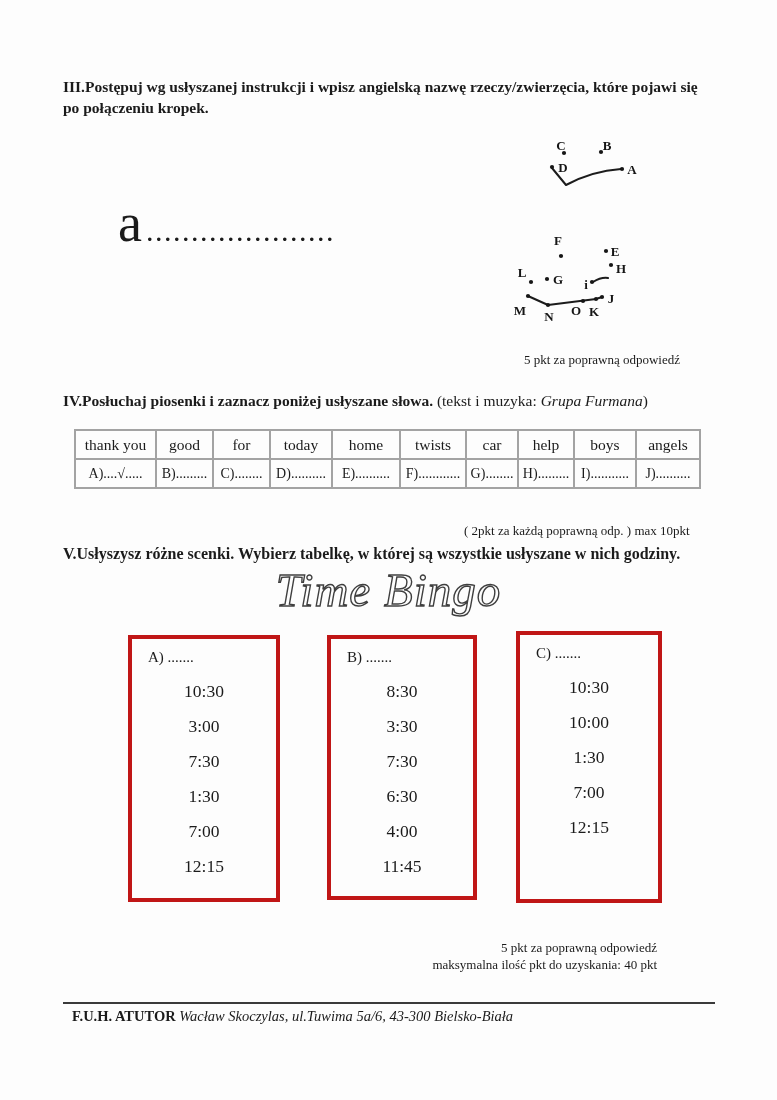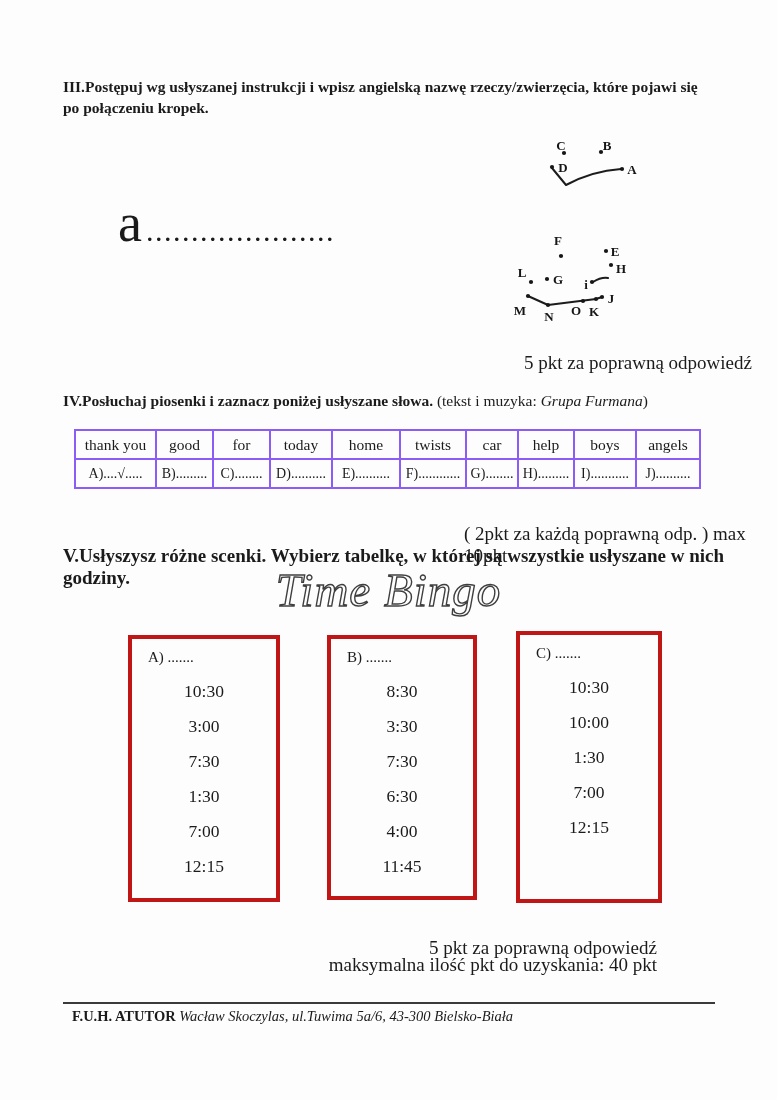--- a/index.html
+++ b/index.html
@@ -12,35 +12,35 @@
   .h3 {
     position:absolute; left:63px; top:76px; width:652px;
     font-size:15.5px; font-weight:bold; line-height:21px;
   }
   .puzzle { position:absolute; left:495px; top:128px; width:190px; height:200px; }
   .puzzle svg { width:100%; height:100%; }
   .puzzle text { font:bold 13px "Liberation Serif","DejaVu Serif",serif; fill:#161616; }
   .answer-a { position:absolute; left:118px; top:192px; white-space:nowrap; }
   .answer-a .letter { font-size:54px; }
   .answer-a .dots { font-size:30px; letter-spacing:1.5px; }
-  .smallnote { font-size:19px; }
+  .smallnote { font-size:13px; }
   .note3 { position:absolute; left:524px; top:352px; }
   .h4 { position:absolute; left:63px; top:392px; width:680px; font-size:15.5px; white-space:nowrap; }
   .h4 .b { font-weight:bold; }
   .h4 .i { font-style:italic;text-align:right; }
   .words-table {
     position:absolute; left:74px; top:429px; border-collapse:collapse; table-layout:fixed;
   }
   .words-table td {
-    border:2px solid #8b5cf6; height:27px; text-align:center;
+    border:2px solid #a3a3a3; height:27px; text-align:center;
     font-size:15.5px; padding:0 1px; overflow:hidden; white-space:nowrap;
   }
   .words-table tr.ans td { font-size:14px; }
   .note4 { position:absolute; left:464px; top:510px;margin-top:13px; }
-  .h5 { position:absolute; left:63px; top:545px; width:700px; font-size:19px; font-weight:bold; }
+  .h5 { position:absolute; left:63px; top:545px; width:700px; font-size:16px; font-weight:bold; }
   .bingo {
     position:absolute; left:0; top:563px; width:777px; text-align:center;
     font-size:47px; font-style:italic; letter-spacing:1px;
     color:transparent; -webkit-text-stroke:1.4px #3f3f3f;
   }
   @supports not (-webkit-text-stroke: 1px #000000) { .bingo { color:#444; } }
   .tbox {
     position:absolute; box-sizing:border-box;
     border:4px solid var(--box-red,#c01616); background:transparent;
   }

